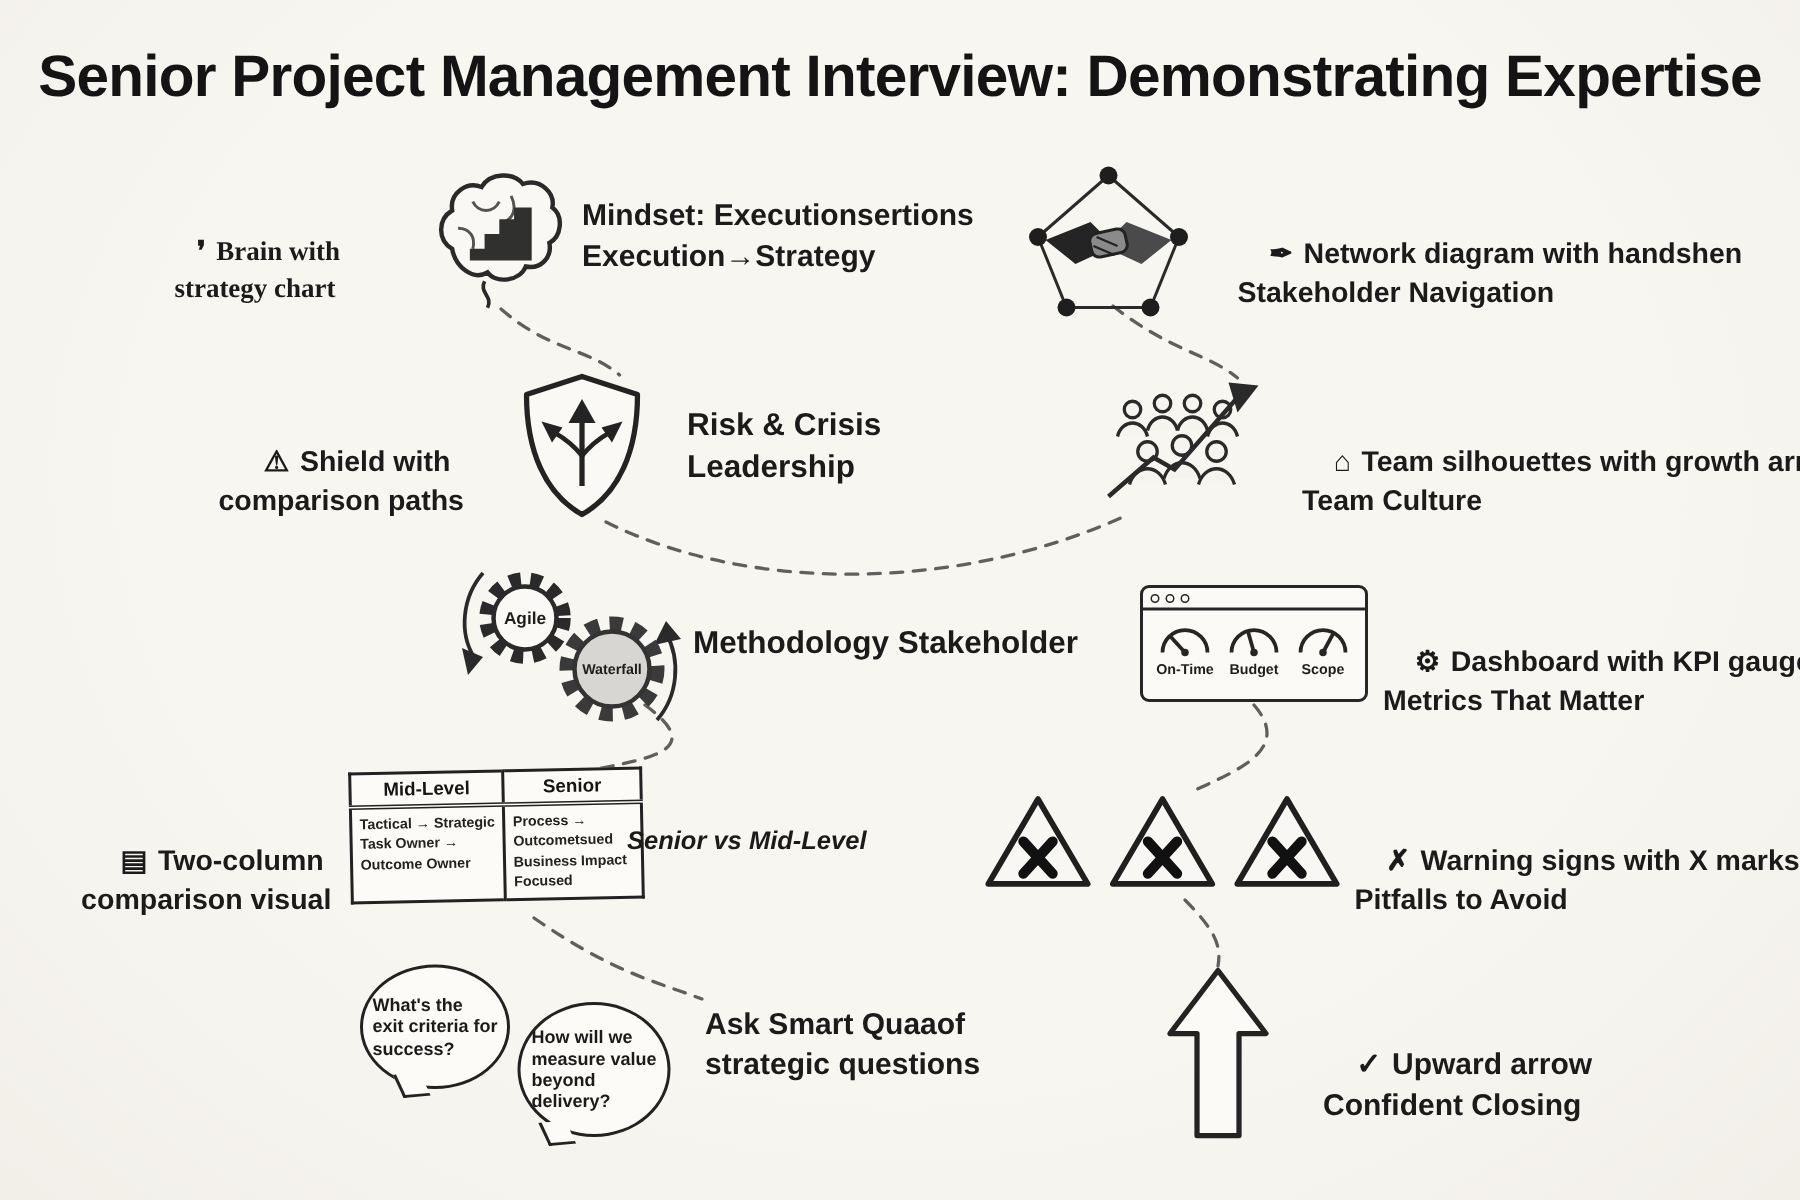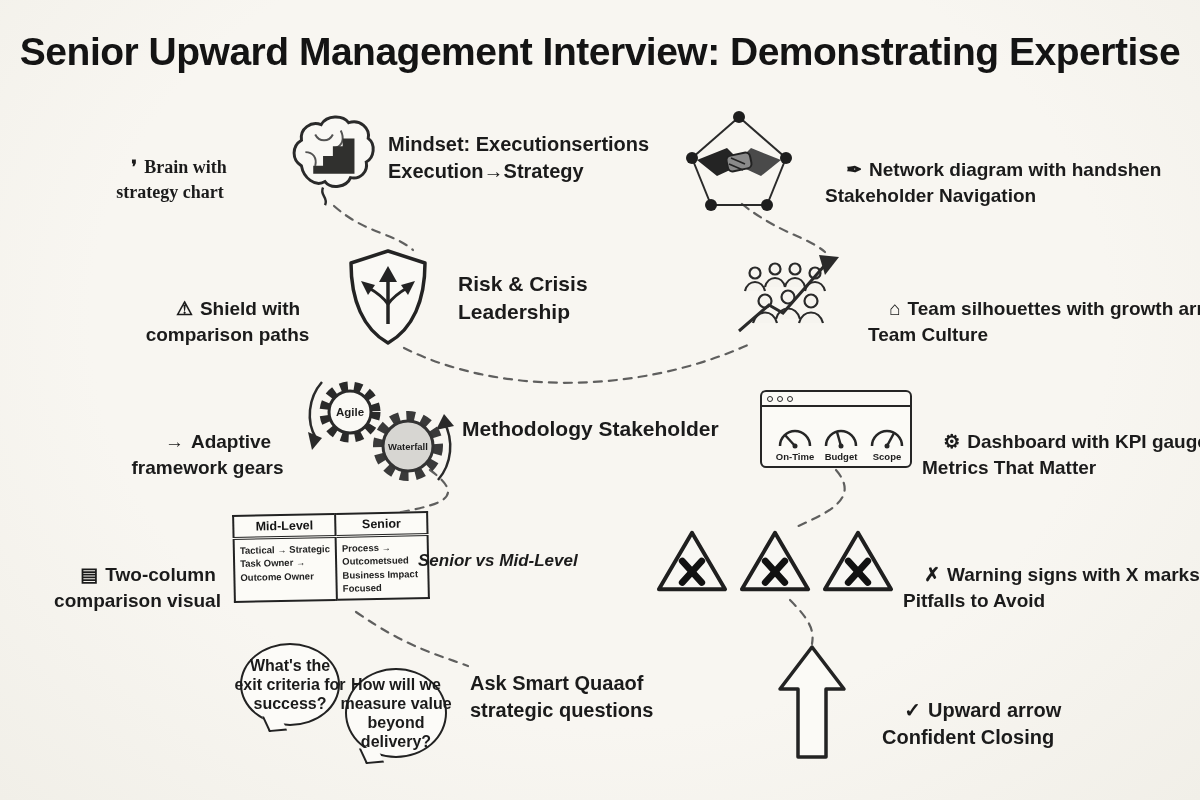--- a/index.html
+++ b/index.html
@@ -15,39 +15,39 @@
          white-space:nowrap;font-size:39px;font-weight:800;color:#141414;
          letter-spacing:-0.5px;z-index:2;}
   .icon{position:absolute;z-index:2;}
   svg text{font-family:"Liberation Sans",sans-serif;font-weight:700;fill:#1d1d1d;}
   
   .dashboard{position:absolute;z-index:2;width:152px;height:78px;background:#fbfaf6;
              border:2.5px solid #262626;border-radius:6px;box-sizing:border-box;}
   .dash-top{height:13px;border-bottom:2px solid #262626;display:flex;align-items:center;
             gap:4px;padding:0 5px;}
   .dash-dot{width:6px;height:6px;border:1.5px solid #262626;border-radius:50%;box-sizing:border-box;}
-  .dash-gauges{display:flex;justify-content:flex-end;padding-top:17px;}
+  .dash-gauges{display:flex;justify-content:center;padding-top:6px;}
   .gauge{width:46px;text-align:center;}
   .gauge-label{font-size:9.5px;font-weight:700;color:#1d1d1d;margin-top:-2px;}
   
   .cmp-table{position:absolute;z-index:2;border-collapse:collapse;background:#fcfbf7;
              transform:rotate(-1.2deg);border:2.5px solid #222;}
   .cmp-table th{font-size:12.5px;padding:3px 6px;border-bottom:3px double #222;
                 border-right:2px solid #222;color:#151515;}
   .cmp-table th:last-child{border-right:none;}
   .cmp-table td{font-size:9.5px;font-weight:700;padding:4px 5px;line-height:1.4;
                 vertical-align:top;white-space:pre;border-right:2px solid #222;
                 color:#222;width:80px;}
   .cmp-table td:last-child{border-right:none;}
   
   .tri-row{position:absolute;z-index:2;display:flex;gap:9px;}
   
   .bubble{position:absolute;z-index:2;border:2.5px solid #222;border-radius:50%;
           background:#fcfbf8;display:flex;align-items:center;justify-content:center;
-          text-align:center;font-size:16px;font-weight:700;color:#1b1b1b;
+          font-size:12px;font-weight:700;color:#1b1b1b;
           white-space:pre;line-height:1.2;box-sizing:border-box;}
   .tail{position:absolute;width:15px;height:15px;background:#fcfbf8;
         border-right:2.5px solid #222;border-bottom:2.5px solid #222;
         transform:rotate(65deg) skewX(-20deg);bottom:-8px;left:18px;}
 </style>
 </head>
 <body>
 
 <div id="canvas">
 
@@ -56,21 +56,21 @@
       <path d="M334,206 C366,234 392,232 413,250"></path>
       <path d="M742,204 C780,234 806,236 825,252"></path>
       <path d="M404,348 C500,396 640,394 750,344"></path>
       <path d="M430,470 C474,502 428,506 392,514"></path>
       <path d="M836,470 C862,500 824,514 794,528"></path>
       <path d="M356,612 C408,648 436,654 468,666"></path>
       <path d="M790,600 C812,622 814,632 812,644"></path>
     </g>
   </svg>
 
-  <div class="title">Senior Upward Management Interview: Demonstrating Expertise</div>
+  <div class="title">Senior Project Management Interview: Demonstrating Expertise</div>
 
   <div class="lbl center" style="left:95px;top:130px;width:150px;font-size:18px;line-height:25px;font-family:Liberation Serif, serif;">
     <span class="bullet">❜</span><span>Brain with
 strategy chart</span>
   </div>
 
   <svg class="icon" style="left:272px;top:108px;" width="108" height="102" viewBox="0 0 110 102">
     <path d="M30,58 C20,52 20,38 30,32 C28,20 40,12 50,16 C56,6 72,6 78,14 C90,10 100,20 98,30 C106,36 104,50 96,54 C98,64 90,72 80,70 C76,80 60,82 54,74 C44,80 32,70 30,58 Z" fill="#f9f8f4" stroke="#2a2a2a" stroke-width="3"></path>
     <g fill="none" stroke="#2a2a2a" stroke-width="2" opacity="0.8">
       <path d="M44,26 C48,34 58,34 62,26"></path>
@@ -150,24 +150,20 @@
     </g>
     <path d="M6,88 L36,62 L50,70 L92,22" fill="none" stroke="#2a2a2a" stroke-width="3"></path>
     <polygon points="86,12 106,14 92,32" fill="#2a2a2a"></polygon>
   </svg>
 
   <div class="lbl" style="left:868px;top:270px;font-size:19px;line-height:26px;">
     <span class="bullet">⌂</span><span>Team silhouettes with growth arrow
 Team Culture</span>
   </div>
 
-  <div class="lbl center" style="left:120px;top:403px;width:175px;font-size:19px;line-height:26px;">
-    <span class="bullet">→</span><span>Adaptive
-framework gears</span>
-  </div>
 
   <svg class="icon" style="left:300px;top:372px;" width="158" height="118" viewBox="0 0 158 118">
     <path d="M22,10 C8,26 6,50 16,66" fill="none" stroke="#2a2a2a" stroke-width="2.5"></path>
     <polygon points="8,60 22,66 12,78" fill="#2a2a2a"></polygon>
     <path d="M138,108 C152,92 154,68 144,50" fill="none" stroke="#2a2a2a" stroke-width="2.5"></path>
     <polygon points="144,42 136,58 154,54" fill="#2a2a2a"></polygon>
     <g transform="translate(50,40)">
       <circle r="26" fill="none" stroke="#2a2a2a" stroke-width="9" stroke-dasharray="7.5 6.5"></circle>
       <circle r="21" fill="#faf9f5" stroke="#2a2a2a" stroke-width="3"></circle>
       <text x="0" y="4" text-anchor="middle" font-size="11.5">Agile</text>

